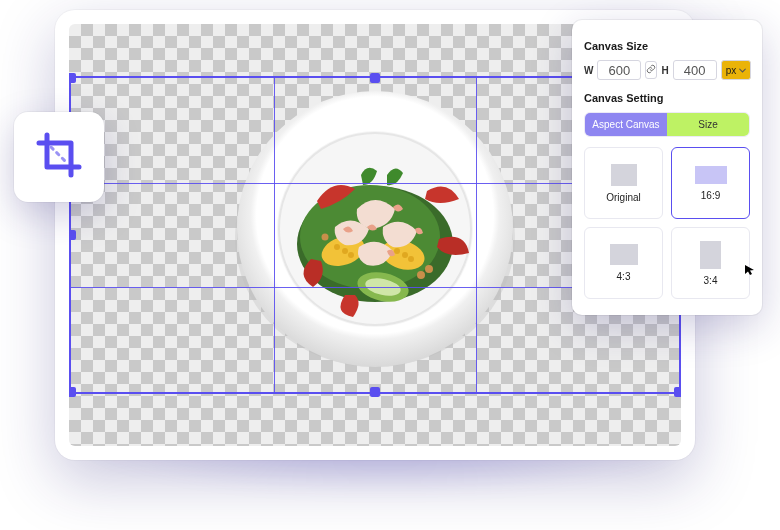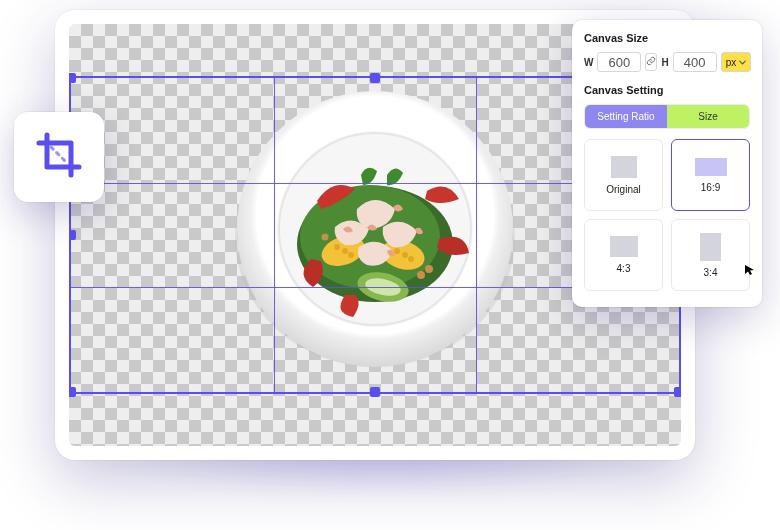--- a/index.html
+++ b/index.html
@@ -77,37 +77,37 @@
   position:absolute;
   right:18px; top:20px;
   width:190px;
   background:#fff;
   border-radius:10px;
   box-shadow: 0 12px 40px rgba(40,30,120,0.22), 0 0 0 1px rgba(0,0,0,0.05);
   padding:12px 12px 16px;
   font-size:11px;
   color:#1a1a1a;
 }
-.panel-title { font-size:11px; font-weight:600; margin-bottom:8px; }
+.panel-title { font-size:11px; font-weight:600; margin-bottom:8px;margin-top:8px; }
 .size-row { display:flex; align-items:center; gap:4px; margin-bottom:12px; }
 .size-label { width:14px; font-size:10px; color:#333; font-weight:600; }
 .size-input {
   width:44px; height:20px;
   border:1px solid #d6d6e0; border-radius:3px;
   font-size:13px; text-align:center; color:#555;
   background:#fff;
 }
 .link-btn {
   width:18px; height:18px; border:1px solid #d6d6e0; border-radius:3px;
   display:flex; align-items:center; justify-content:center;
   background:#fff; cursor:pointer;
 }
 .unit {
   height:20px; border:1px solid #d6d6e0; border-radius:3px;
-  padding:0 4px; font-size:10px; background:#fde047;
+  padding:0 4px; font-size:10px; background:#eab308;
   display:flex; align-items:center; gap:3px; cursor:pointer;
 }
 
 .seg {
   display:flex; border-radius:6px; overflow:hidden; margin-bottom:10px;
   border:1px solid #eceaf6;
 }
 .seg button {
   flex:1; border:none; padding:6px 0; font-size:10px; cursor:pointer;
   background:#bef264; color:#333;
@@ -251,21 +251,21 @@
       <span>
         <svg width="7" height="7" viewBox="0 0 10 10">
             <path d="M1 3 L5 7 L9 3" stroke="#555" stroke-width="1.5" fill="none" stroke-linecap="round"></path>
           </svg>
       </span>
     </div>
   </div>
 
   <div class="panel-title">Canvas Setting</div>
   <div class="seg">
-    <button class="active">Setting Ratio</button>
+    <button class="active">Aspect Canvas</button>
     <button>Size</button>
   </div>
 
   <div class="grid">
     <div class="ratio-card">
       <div class="shape shape-original"></div>
       <div class="ratio-label">Original</div>
     </div>
     <div class="ratio-card selected">
       <div class="shape sel shape-16-9"></div>

